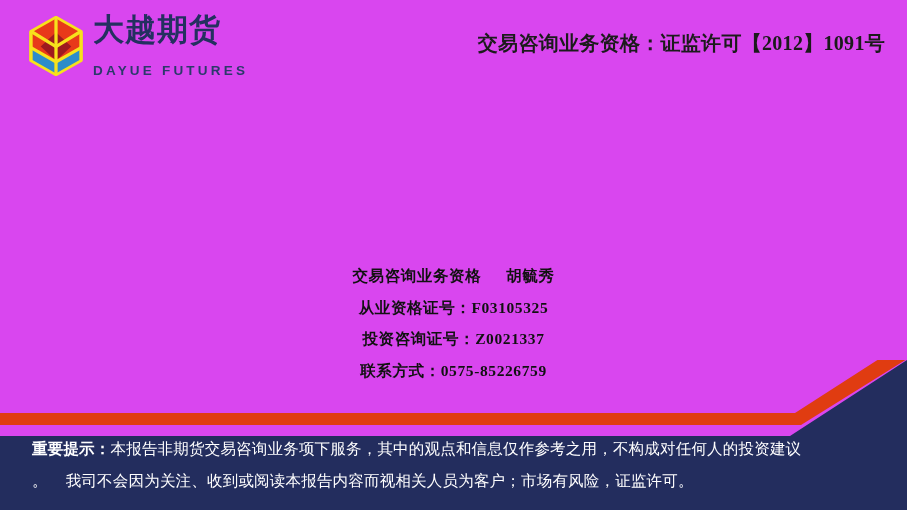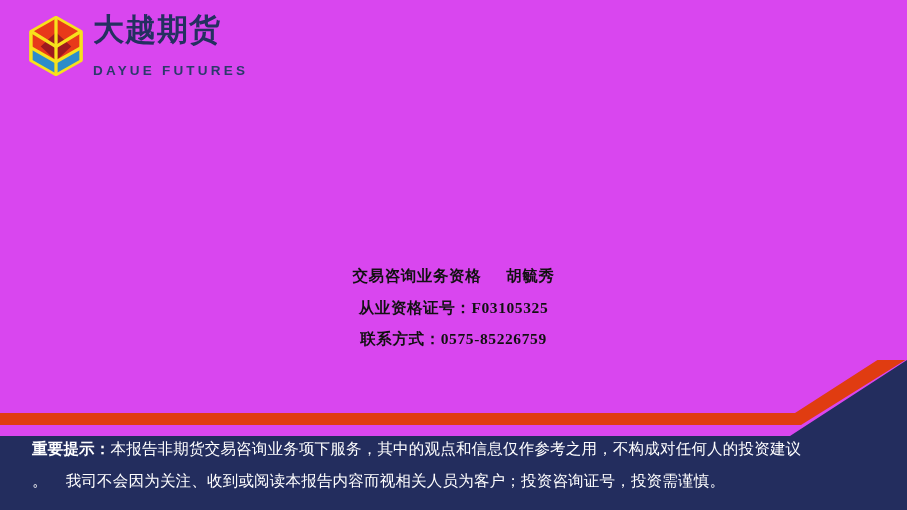--- a/index.html
+++ b/index.html
@@ -142,52 +142,56 @@
           <polygon points="50,2 96,28 96,82 50,108 4,82 4,28" fill="none" stroke="#F7E21C" stroke-width="5"></polygon>
         </svg>
       </span>
 
       <span class="brand-text">
         <span class="brand-cn">大越期货</span>
         <span class="brand-en">DAYUE FUTURES</span>
       </span>
     </div>
 
+    <div class="qualification">交易咨询业务资格：证监许可【2012】1091号</div>
   </div>
 
 
   <div class="contact">
 
     <div class="contact-line">
       <span>交易咨询业务资格</span>
       <span class="c-gap"></span>
       <span>胡毓秀</span>
     </div>
 
     <div class="contact-line">
       <span>从业资格证号：</span><span>F03105325</span>
     </div>
 
+    <div class="contact-line">
+      <span>投资咨询证号：</span><span>Z0021337</span>
+    </div>
 
     <div class="contact-line">
       <span>联系方式：</span><span>0575-85226759</span>
     </div>
   </div>
 
   <div class="band">
     <svg viewBox="0 0 907 150" preserveAspectRatio="none" aria-hidden="true">
 
       <polygon points="0,76 790,76 907,0 907,150 0,150" fill="#232D5E"></polygon>
 
       <polygon points="0,53 795,53 907,-19 907,-1 801,65 0,65" fill="#E03C11"></polygon>
     </svg>
   </div>
 
   <div class="disclaimer">
     <div class="disc-line l1">
       <span class="disc-strong">重要提示：</span><span>本报告非期货交易咨询业务项下服务，其中的观点和信息仅作参考之用，不构成对任何人的投资建议</span>
     </div>
     <div class="disc-line l2">
-      <span>。</span><span class="disc-indent"></span><span>我司不会因为关注、收到或阅读本报告内容而视相关人员为客户；投资咨询证号，投资需谨慎。</span>
+      <span>。</span><span class="disc-indent"></span><span>我司不会因为关注、收到或阅读本报告内容而视相关人员为客户；市场有风险，证监许可。</span>
     </div>
   </div>
 
 </div>
 
 </body></html>

